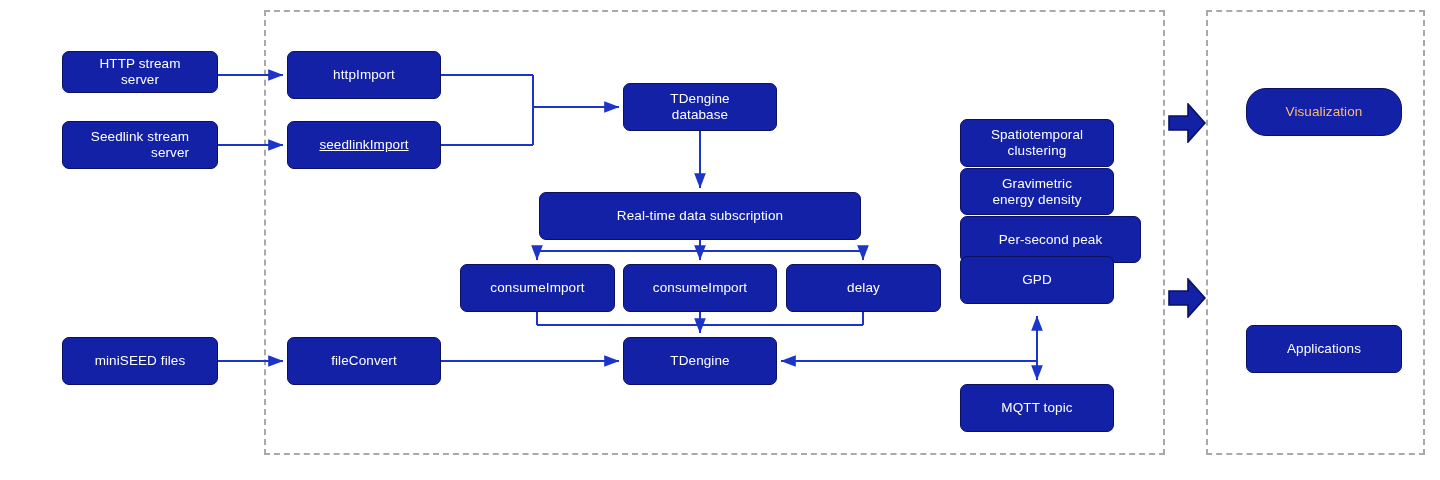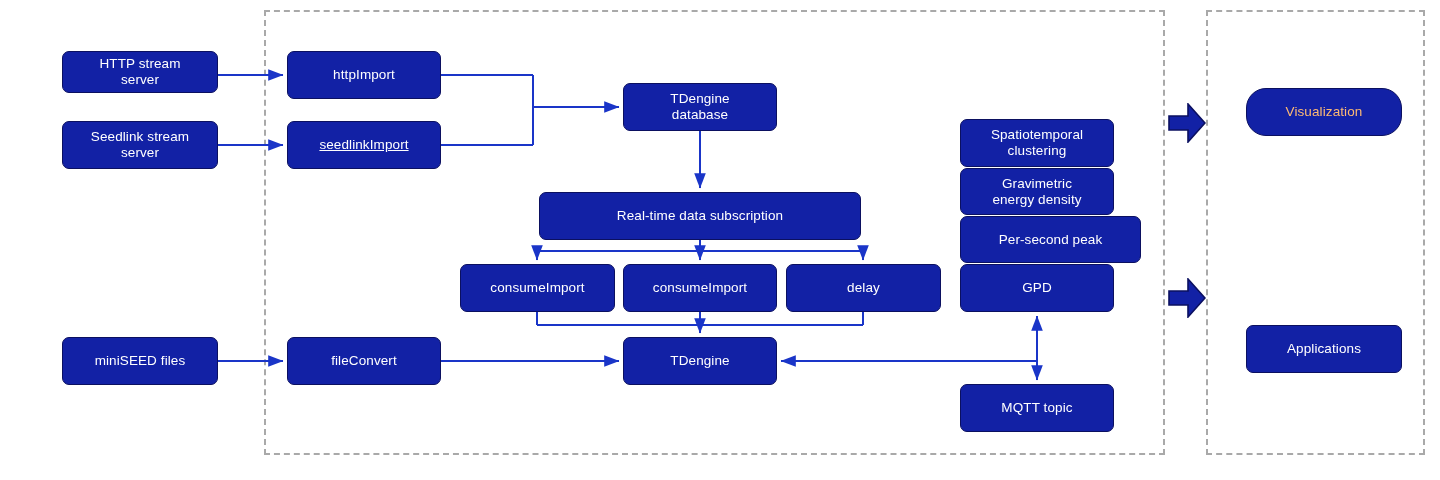--- a/index.html
+++ b/index.html
@@ -104,21 +104,21 @@
 
     </g>
   </svg>
 
   <div id="node-layer">
       <div class="node" style="left: 62px; top: 51px; width: 156px; height: 42px; background: rgb(18, 33, 165); border-color: rgb(11, 16, 96); color: rgb(255, 255, 255);">
         <span style="white-space: pre-line;">HTTP stream
 server</span>
       </div>
       <div class="node" style="left: 62px; top: 121px; width: 156px; height: 48px; background: rgb(18, 33, 165); border-color: rgb(11, 16, 96); color: rgb(255, 255, 255);">
-        <span style="white-space: pre-line;">Seedlink stream
+        <span style="white-space: pre-line; text-align: right;">Seedlink stream
 server</span>
       </div>
       <div class="node" style="left: 62px; top: 337px; width: 156px; height: 48px; background: rgb(18, 33, 165); border-color: rgb(11, 16, 96); color: rgb(255, 255, 255);">
         <span style="white-space: pre-line;">miniSEED files</span>
       </div>
       <div class="node" style="left: 287px; top: 51px; width: 154px; height: 48px; background: rgb(18, 33, 165); border-color: rgb(11, 16, 96); color: rgb(255, 255, 255);">
         <span style="white-space: pre-line;">httpImport</span>
       </div>
       <div class="node" style="left: 287px; top: 121px; width: 154px; height: 48px; background: rgb(18, 33, 165); border-color: rgb(11, 16, 96); color: rgb(255, 255, 255); text-decoration: underline;">
         <span style="white-space: pre-line;">seedlinkImport</span>
@@ -149,21 +149,21 @@
         <span style="white-space: pre-line;">Spatiotemporal
 clustering</span>
       </div>
       <div class="node" style="left: 960px; top: 168px; width: 154px; height: 47px; background: rgb(18, 33, 165); border-color: rgb(11, 16, 96); color: rgb(255, 255, 255);">
         <span style="white-space: pre-line;">Gravimetric
 energy density</span>
       </div>
       <div class="node" style="left: 960px; top: 216px; width: 181px; height: 47px; background: rgb(18, 33, 165); border-color: rgb(11, 16, 96); color: rgb(255, 255, 255);">
         <span style="white-space: pre-line;">Per-second peak</span>
       </div>
-      <div class="node" style="left: 960px; top: 264px; width: 154px; height: 48px; background: rgb(18, 33, 165); border-color: rgb(11, 16, 96); color: rgb(255, 255, 255);">
+      <div class="node" style="left: 960px; top: 256px; width: 154px; height: 48px; background: rgb(18, 33, 165); border-color: rgb(11, 16, 96); color: rgb(255, 255, 255);">
         <span style="white-space: pre-line;">GPD</span>
       </div>
       <div class="node" style="left: 960px; top: 384px; width: 154px; height: 48px; background: rgb(18, 33, 165); border-color: rgb(11, 16, 96); color: rgb(255, 255, 255);">
         <span style="white-space: pre-line;">MQTT topic</span>
       </div>
       <div class="node" style="left: 1246px; top: 88px; width: 156px; height: 48px; background: rgb(18, 33, 165); border-color: rgb(11, 16, 96); color: #fdba74; border-radius: 20px;">
         <span style="white-space: pre-line;">Visualization</span>
       </div>
       <div class="node" style="left: 1246px; top: 325px; width: 156px; height: 48px; background: rgb(18, 33, 165); border-color: rgb(11, 16, 96); color: rgb(255, 255, 255);">
         <span style="white-space: pre-line;">Applications</span>

